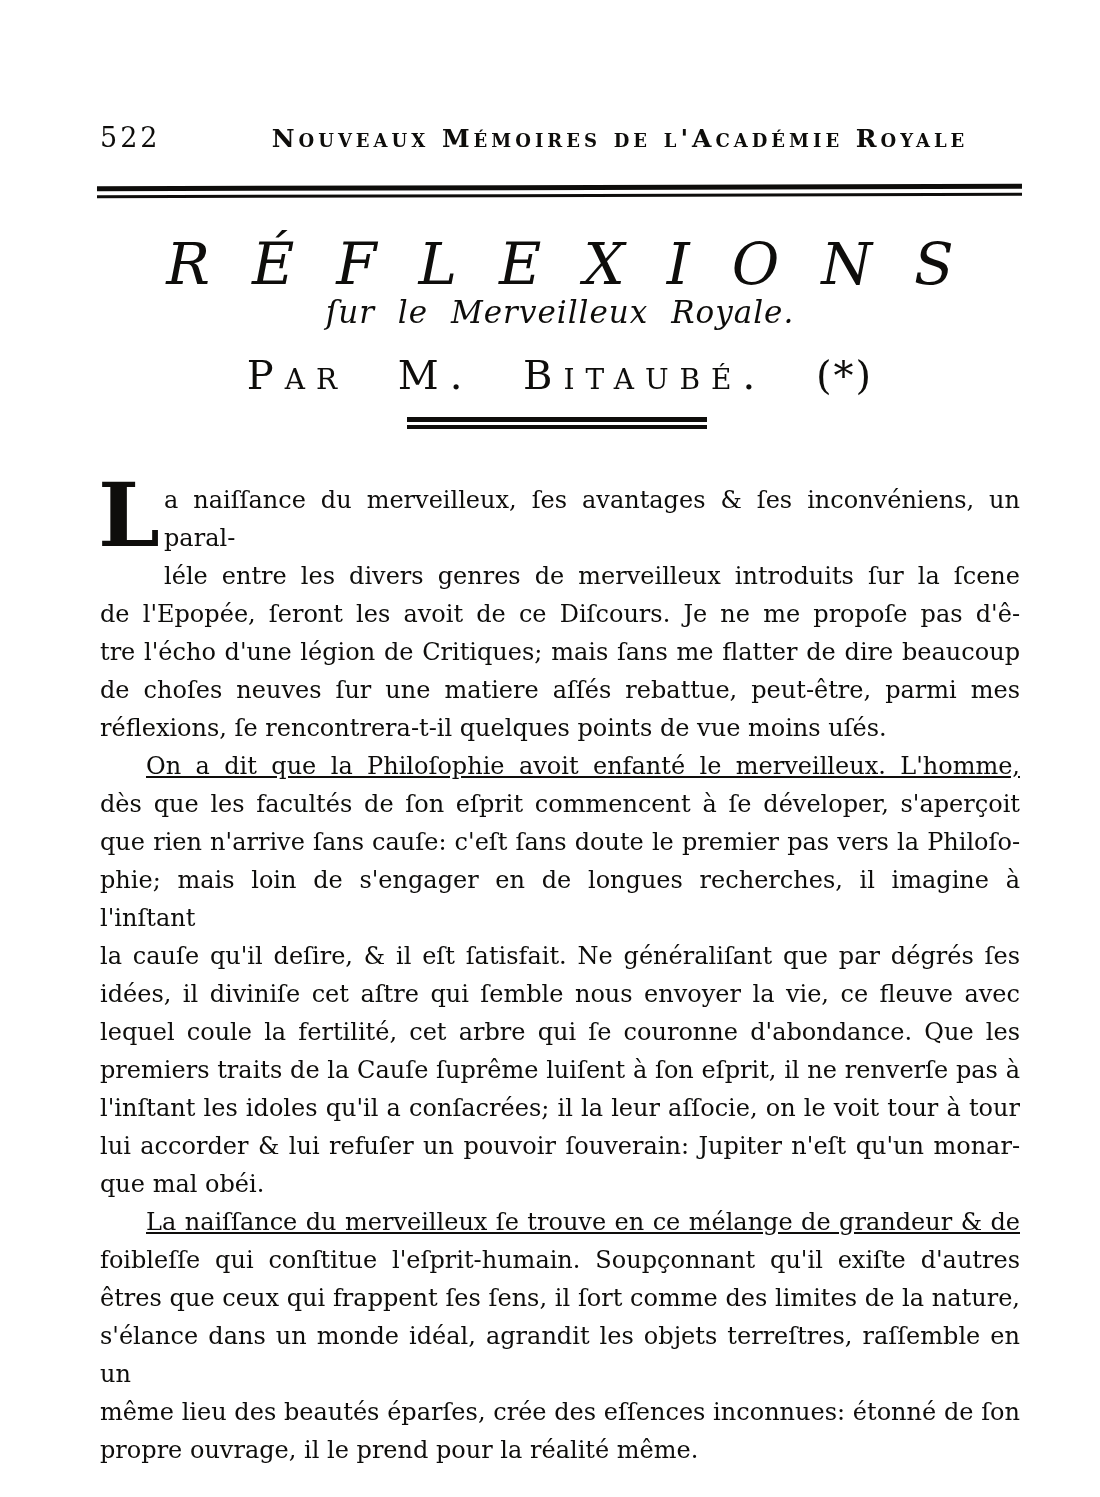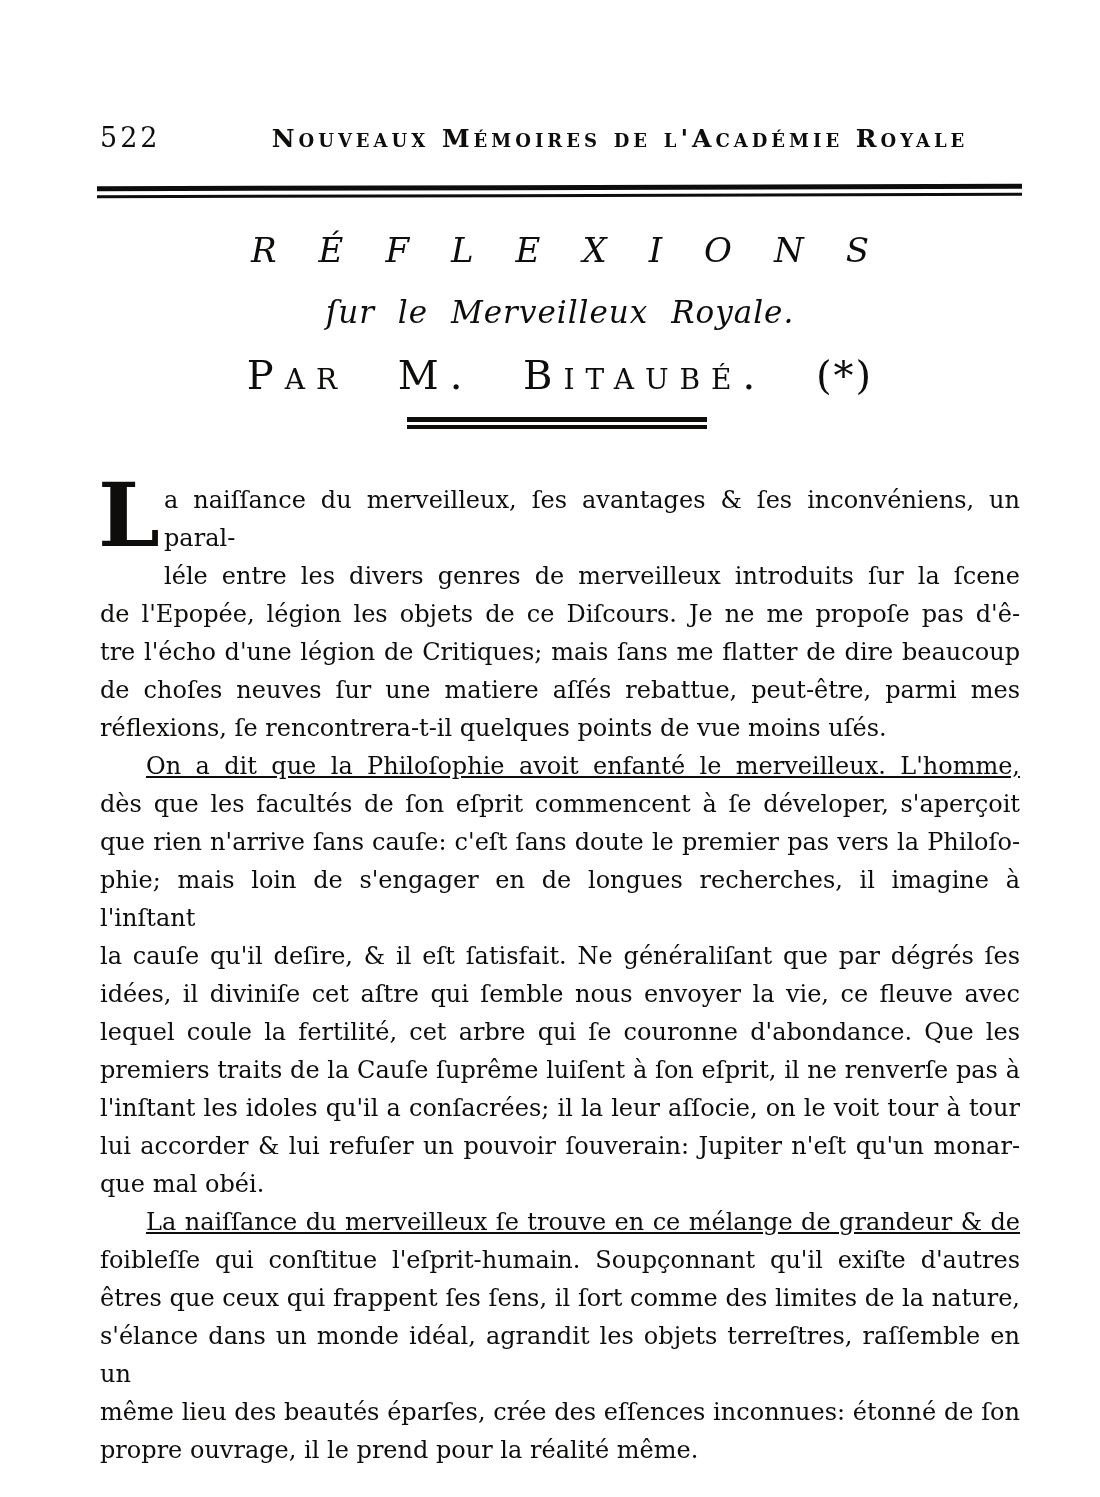--- a/index.html
+++ b/index.html
@@ -16,21 +16,21 @@
   }
   
   .rule-full{
     position:absolute;top:185px;left:97px;width:925px;height:4px;
     border-top:5px solid #0e0d0b;border-bottom:3px solid #0e0d0b;
     transform:rotate(-0.15deg);
   }
   
   .title-main{
     position:absolute;top:230px;left:100px;width:920px;text-align:center;
-    font-style:italic;font-size:34px;letter-spacing:42px;text-indent:42px;white-space:nowrap;
+    font-style:italic;font-size:58px;letter-spacing:42px;text-indent:42px;white-space:nowrap;
   }
   .title-sub{
     position:absolute;top:294px;left:100px;width:920px;text-align:center;
     font-style:italic;font-size:31px;word-spacing:12px;letter-spacing:1px;
   }
   .byline{
     position:absolute;top:352px;left:100px;width:920px;text-align:center;
     font-variant:small-caps;font-size:40px;letter-spacing:11px;word-spacing:26px;white-space:nowrap;
   }
   .byline .note{font-variant:normal;letter-spacing:2px;}
@@ -76,21 +76,21 @@
 
   <div class="byline"><span>Par</span> <span>M.</span> <span>Bitaubé.</span> <span class="note">(*)</span></div>
 
   <div class="rule-short"></div>
 
   <div class="body-text">
     <div class="para">
       <span class="dropcap">L</span>
     <div class="line beside-dropcap">a naiſſance du merveilleux, ſes avantages &amp; ſes inconvéniens, un paral-</div>
         <div class="line beside-dropcap">léle entre les divers genres de merveilleux introduits ſur la ſcene</div>
-        <div class="line">de l'Epopée, légion les objets de ce Diſcours.   Je ne me propoſe pas d'ê-</div>
+        <div class="line">de l'Epopée, ſeront les avoit de ce Diſcours.   Je ne me propoſe pas d'ê-</div>
         <div class="line">tre l'écho d'une légion de Critiques;  mais ſans me flatter de dire beaucoup</div>
         <div class="line">de choſes neuves ſur une matiere aſſés rebattue,  peut-être,  parmi mes</div>
         <div class="line last">réflexions,  ſe rencontrera-t-il quelques points de vue moins uſés.</div>
       </div>
     <div class="para">
         <div class="line indent">On a dit que la Philoſophie avoit enfanté le merveilleux.   L'homme,</div>
         <div class="line">dès que les facultés de ſon eſprit commencent à ſe déveloper,  s'aperçoit</div>
         <div class="line">que rien n'arrive ſans cauſe:  c'eſt ſans doute le premier pas vers la Philoſo-</div>
         <div class="line">phie;  mais loin de s'engager en de longues recherches,  il imagine à l'inſtant</div>
         <div class="line">la cauſe qu'il deſire, &amp; il eſt ſatisfait.   Ne généraliſant que par dégrés ſes</div>

